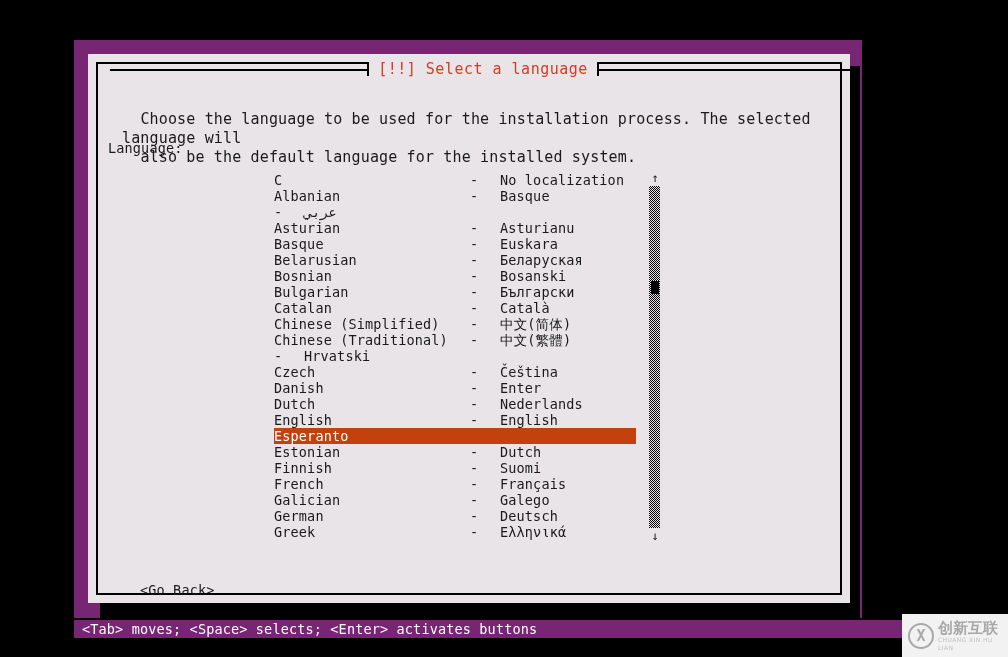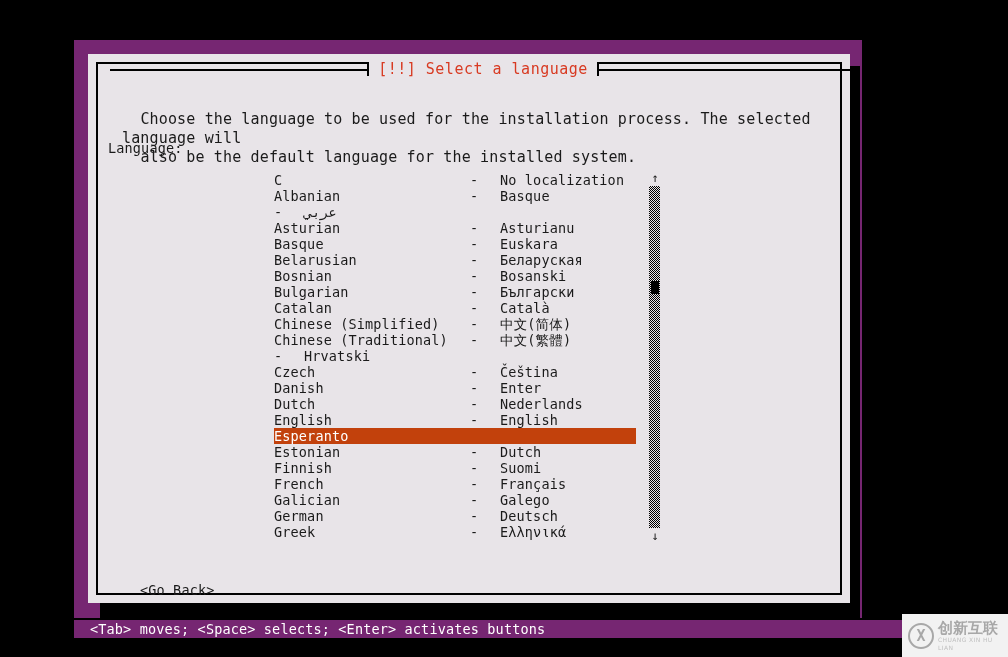--- a/index.html
+++ b/index.html
@@ -205,21 +205,21 @@
     left: 74px;
     top: 620px;
     width: 880px;
     height: 18px;
     background: #762672;
     color: #ffffff;
     font-size: 13.5px;
     line-height: 18px;
     letter-spacing: 0.15px;
     white-space: pre;
-    padding-left: 16px;
+    padding-left: 8px;
     box-sizing: border-box;
   }
 
   
   #watermark {
     position: absolute;
     left: 902px;
     top: 614px;
     width: 106px;
     height: 43px;

